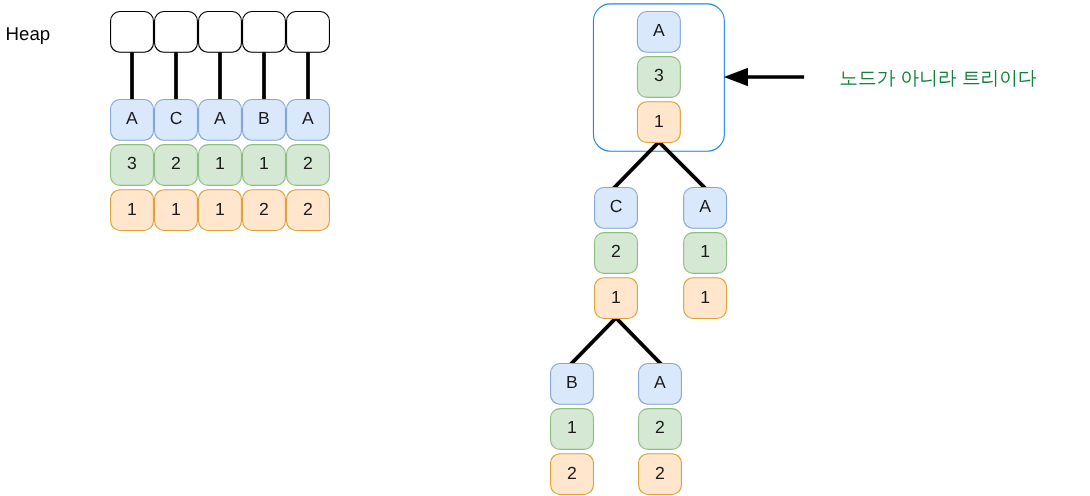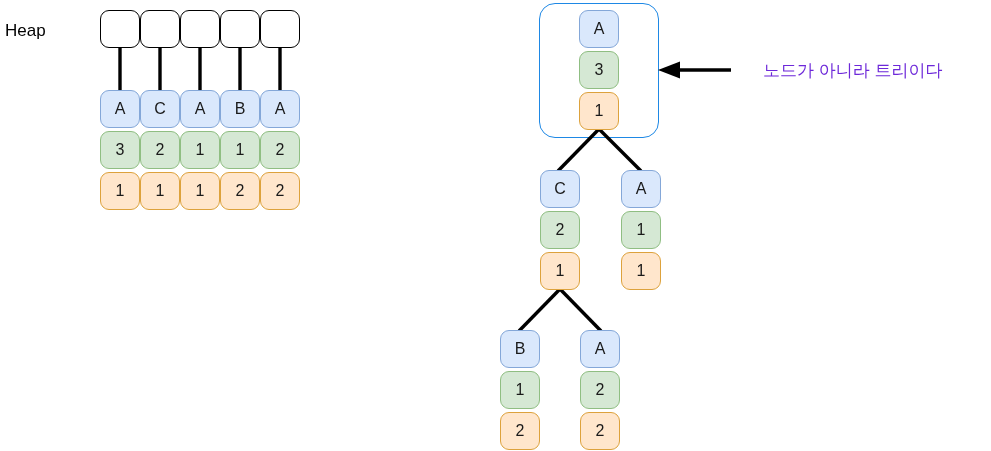--- a/index.html
+++ b/index.html
@@ -83,21 +83,21 @@
     top: 0;
     pointer-events: none;
   }
   .overlay line { stroke: #000000; stroke-width: 3.4px; }
   .overlay polygon { fill: #000000; }
   .annotation {
     position: absolute;
     left: 763px;
     top: 59px;
     font-size: 17px;
-    color: #6d28d9;
+    color: #15803d;
     white-space: nowrap;
   }
 </style>
 </head>
 <body>
 
 <div class="canvas">
 
   <div class="heap-label">Heap</div>
 

